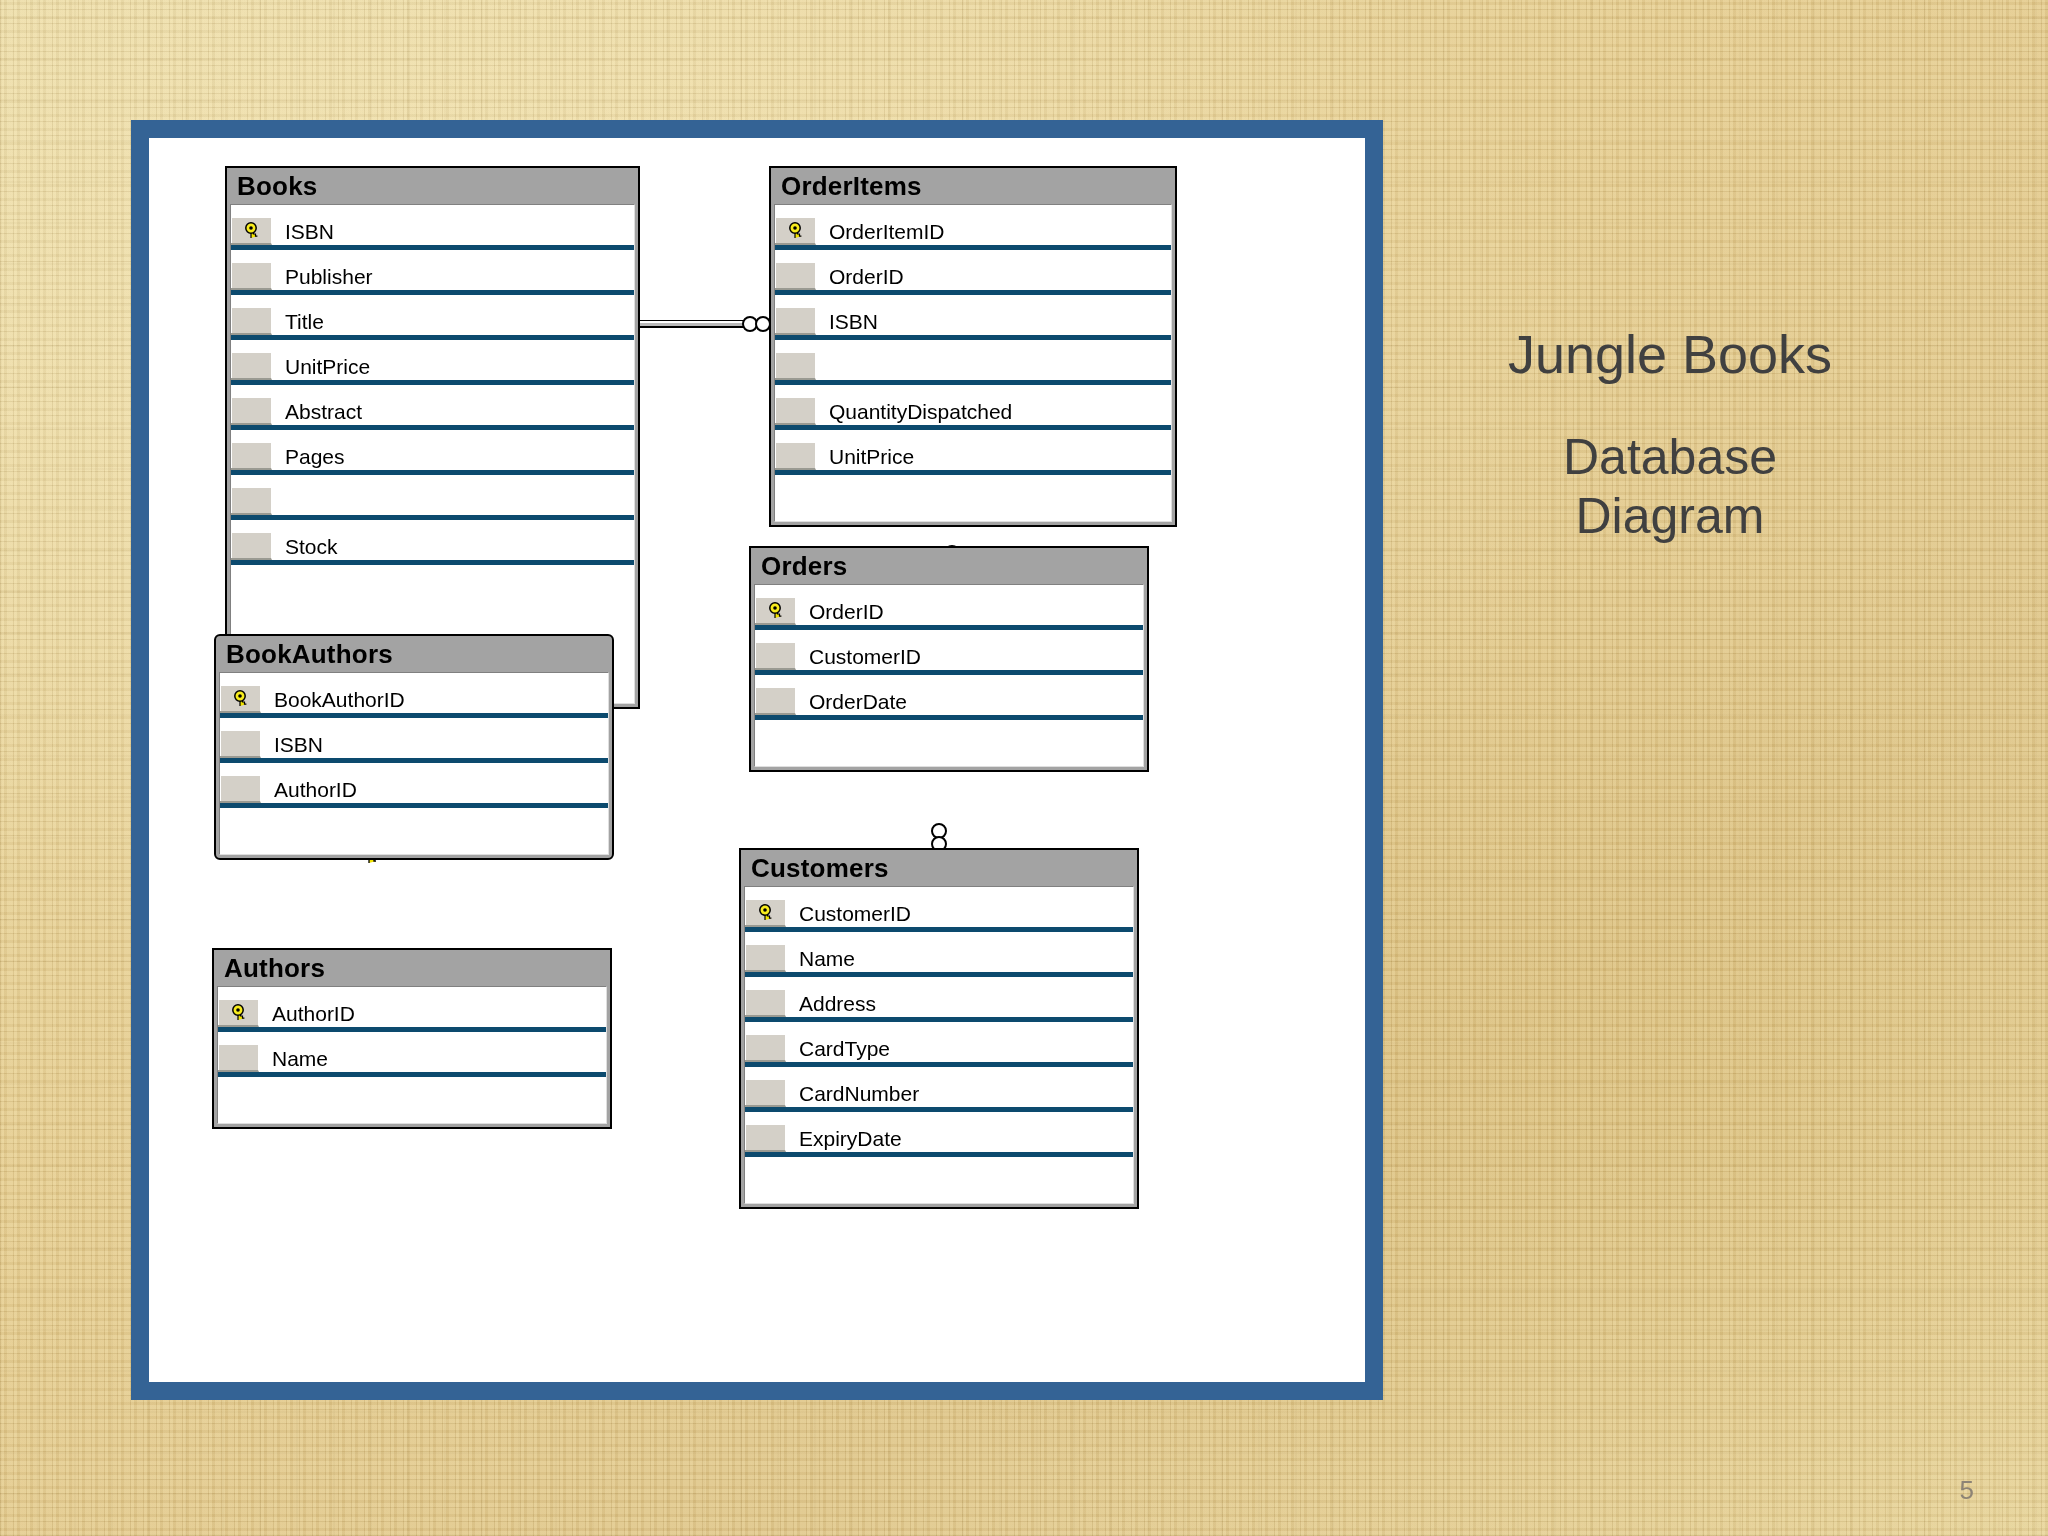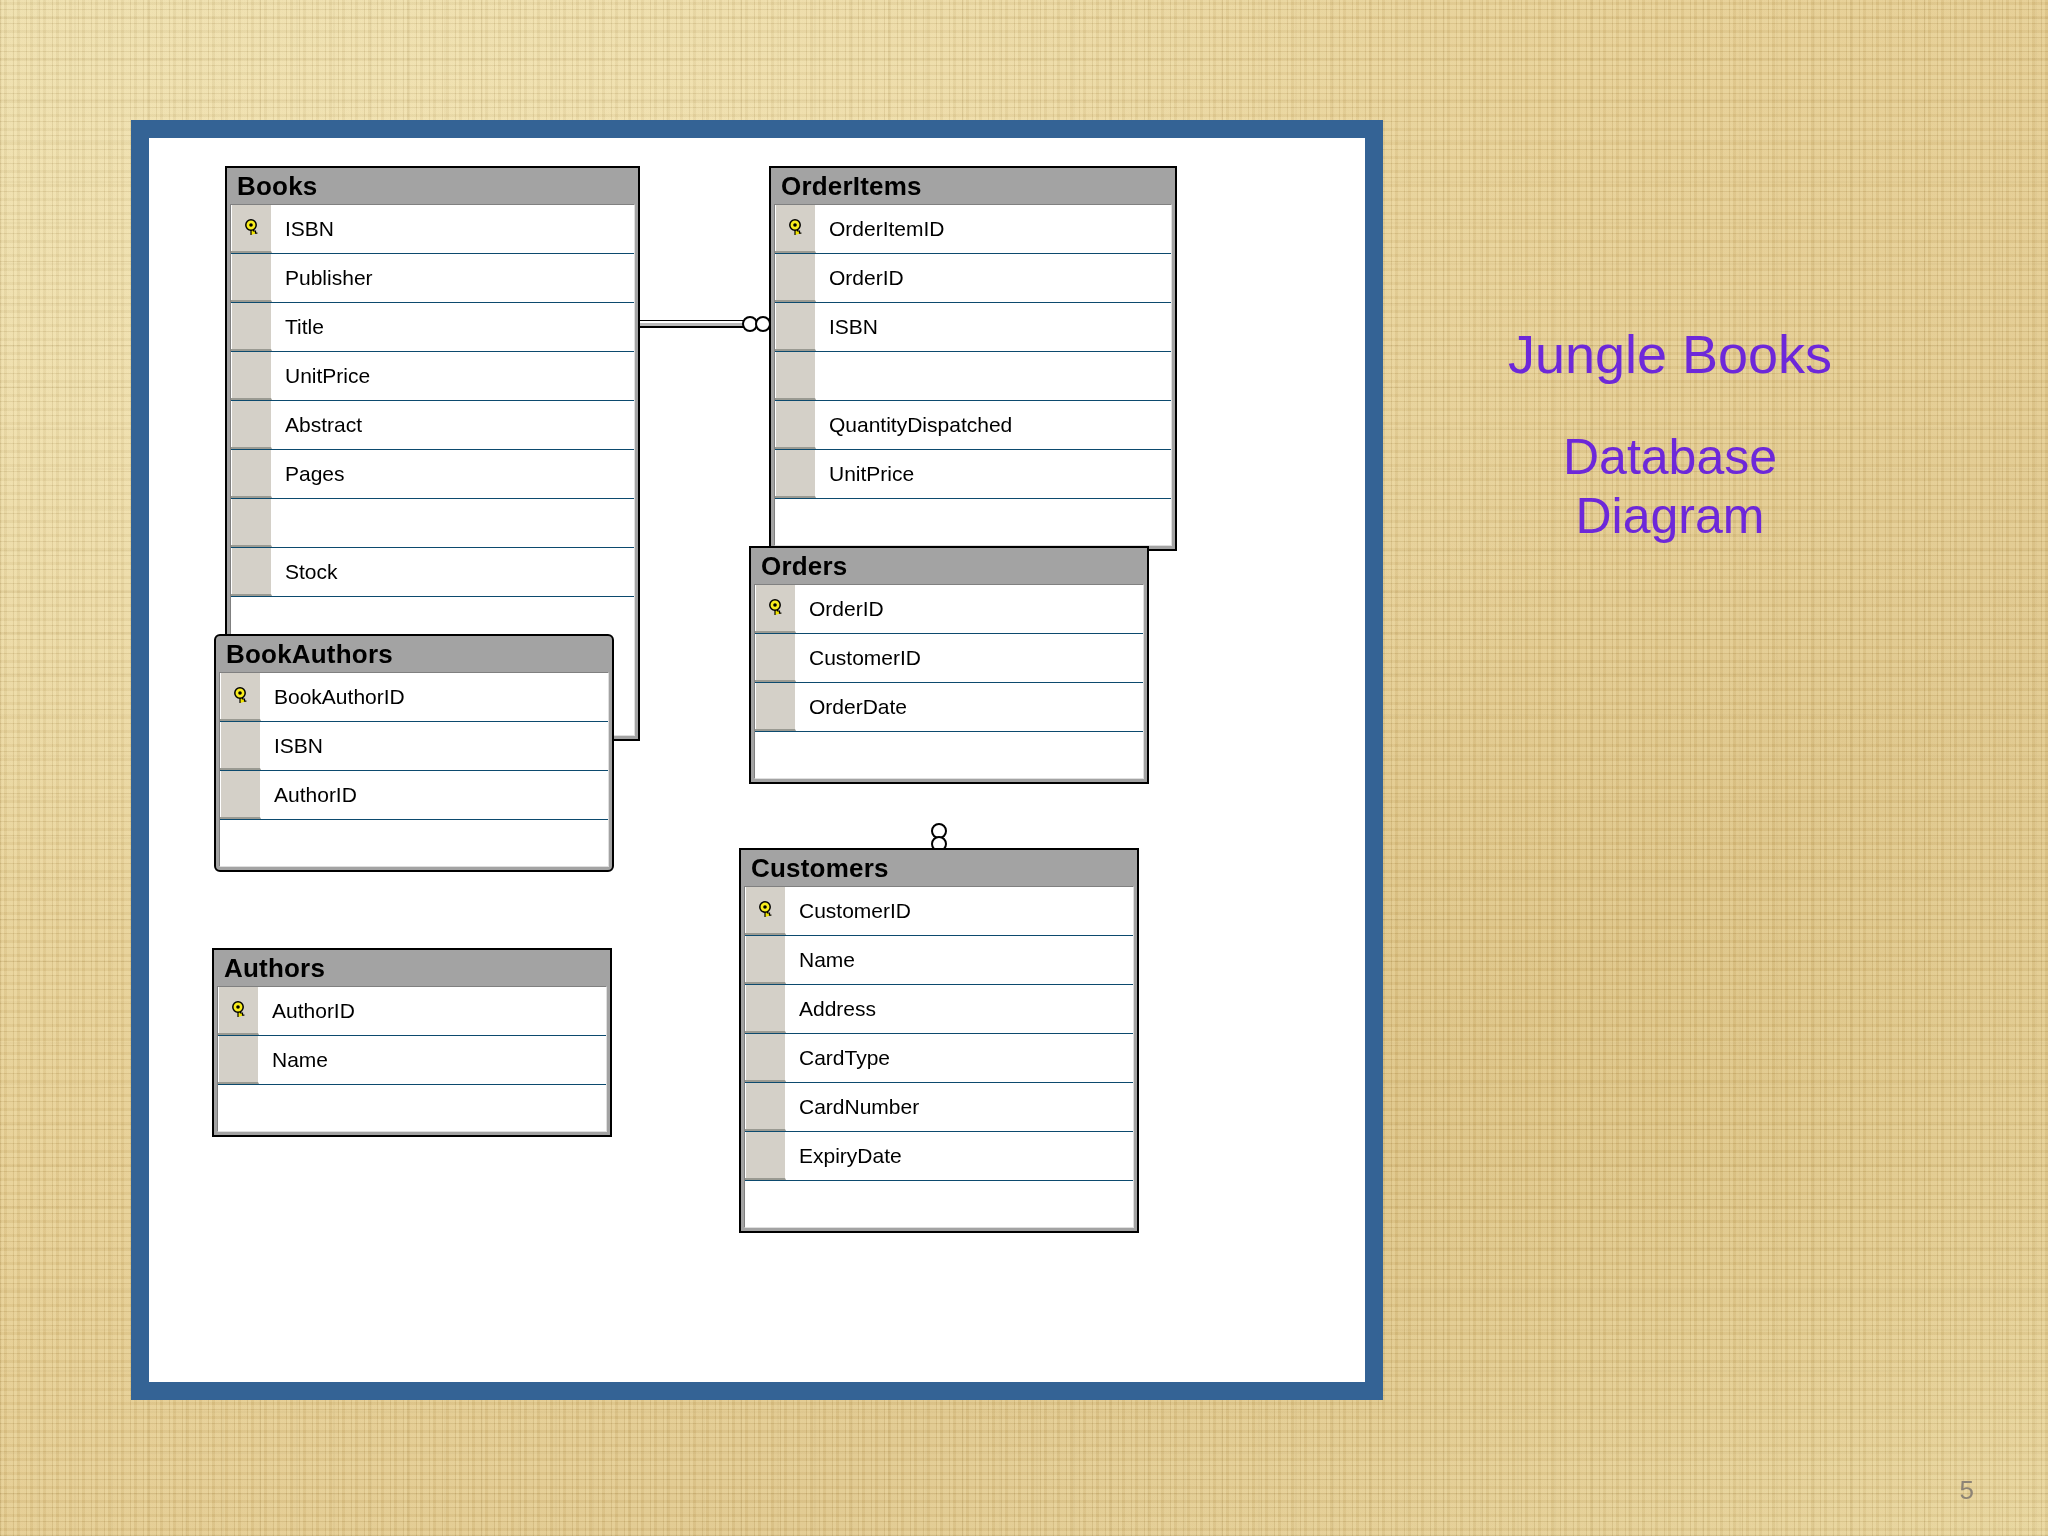--- a/index.html
+++ b/index.html
@@ -71,22 +71,23 @@
   }
   .entity-grid {
     background:#ffffff;
     border:1px solid #808080;
     border-right-color:#dfdfdf;
     border-bottom-color:#dfdfdf;
   }
   .field-row {
     display:flex;
     align-items:stretch;
-    height:49px;
-    border-bottom:1px solid #0c4a6e;
+    height:32px;
+    border-bottom:5px solid #0c4a6e;
+    margin-top:13px;
   }
   .field-gutter {
     width:41px;
     flex:0 0 41px;
     background:#d4d0c8;
     border-right:1px solid #ffffff;
     border-bottom:2px solid #9a9a92;
     position:relative;
   }
   .field-gutter::after{
@@ -136,21 +137,21 @@
     transform:translate(-50%,-50%);
   }
   .inf-end { width:22px; height:34px; }
 
   
   #title-block {
     position:absolute;
     left:1420px; top:325px;
     width:500px;
     text-align:center;
-    color:#6d28d9;
+    color:#404040;
   }
   #title-main {
     font-size:54px;
     line-height:1.1;
     white-space:nowrap;
   }
   #title-sub {
     margin-top:44px;
     font-size:50px;
     line-height:1.18;

